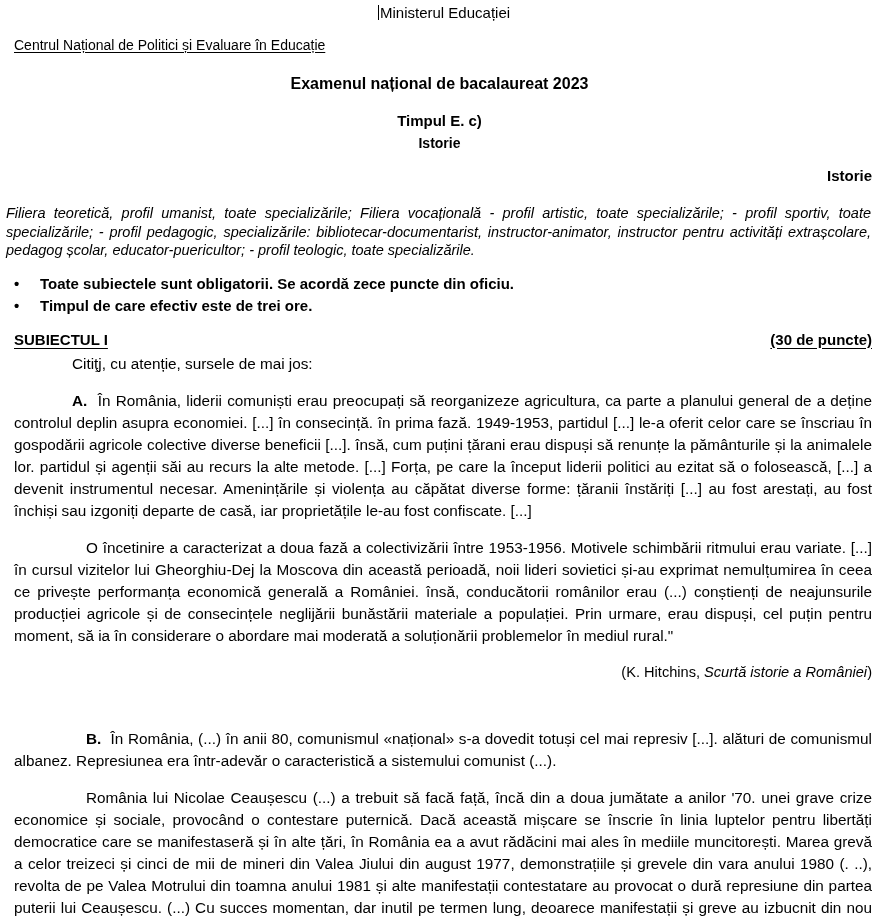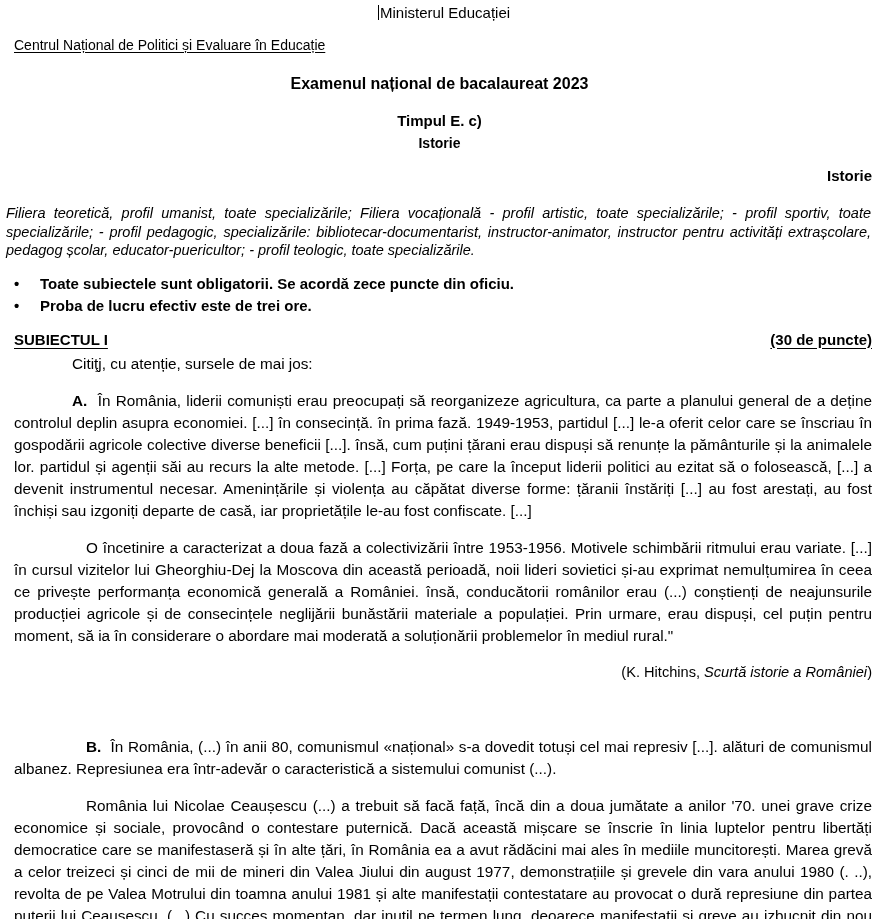--- a/index.html
+++ b/index.html
@@ -138,21 +138,21 @@
     line-height: 22px;
     text-align: justify;
     text-justify: inter-word;
   }
   .p-intro {
     margin-top: 3px;
     text-indent: 58px;
     text-align: left;
   }
   .p-src {
-    margin-top: 12px;
+    margin-top: 4px;
     text-indent: 58px;
   }
   .p-src-b {
     text-indent: 72px;
   }
   .p-cont {
     margin-top: 0;
     text-indent: 72px;
   }
   .src-label { font-weight: bold; }
@@ -184,21 +184,21 @@
 
   <div class="specs">Filiera teoretică, profil umanist, toate specializările; Filiera vocațională - profil artistic, toate specializările; - profil sportiv, toate specializările; - profil pedagogic, specializările: bibliotecar-documentarist, instructor-animator, instructor pentru activități extrașcolare, pedagog școlar, educator-puericultor; - profil teologic, toate specializările.</div>
 
   <div class="rules">
     <div class="rule-row">
       <span class="rule-bullet">•</span>
       <span class="rule-text">Toate subiectele sunt obligatorii. Se acordă zece puncte din oficiu.</span>
     </div>
     <div class="rule-row">
       <span class="rule-bullet">•</span>
-      <span class="rule-text">Proba de lucru efectiv este de trei ore.</span>
+      <span class="rule-text">Timpul de care efectiv este de trei ore.</span>
     </div>
   </div>
 
   <div class="subj-row">
     <span>SUBIECTUL I</span>
     <span>(30 de puncte)</span>
   </div>
 
   <div class="body-text">
 

